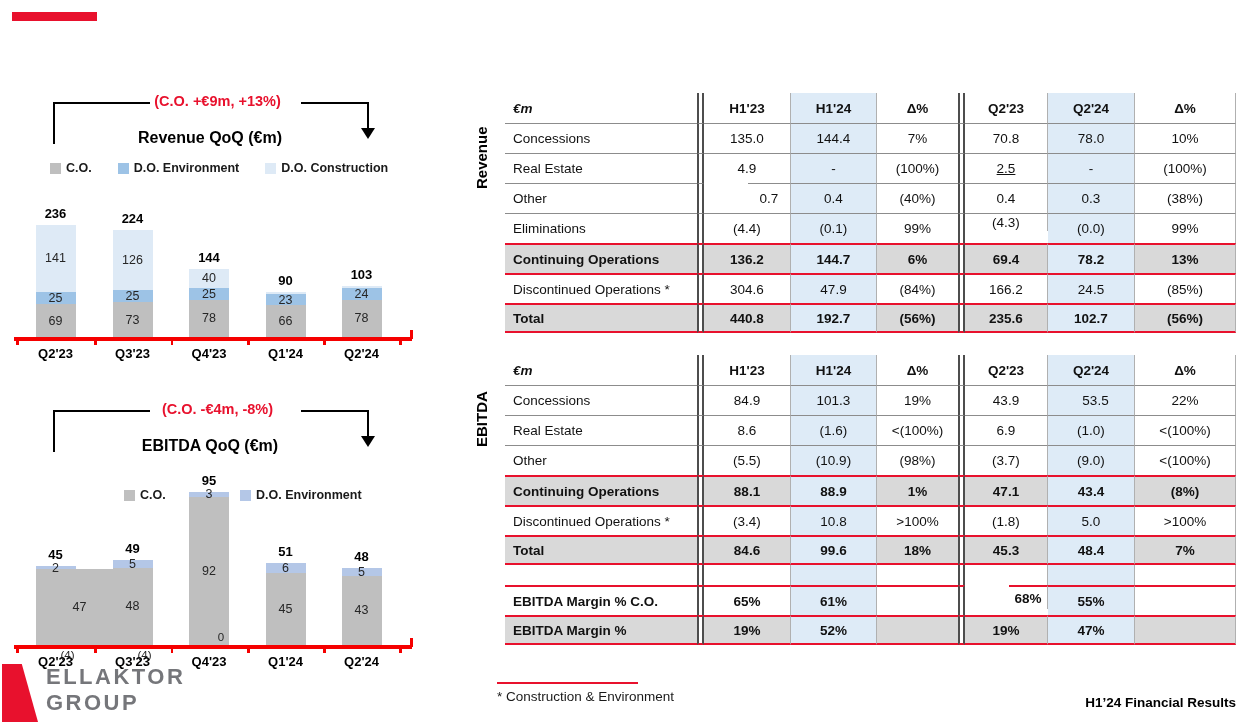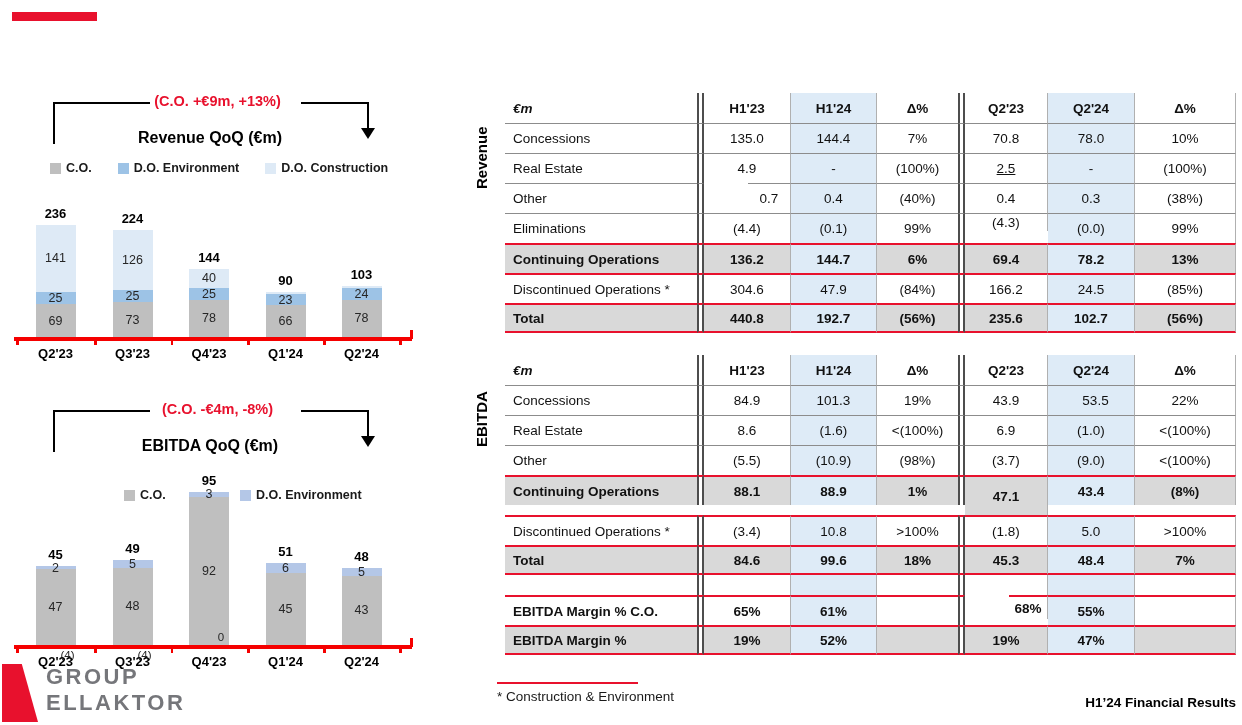--- a/index.html
+++ b/index.html
@@ -172,21 +172,21 @@
       </div>
     <div class="plot">
         <div class="axis-line" style="left: -6px; top: 245px; width: 398px; height: 4px;"></div>
         <div class="axis-tick" style="left: -4px; top: 248px; width: 2.5px; height: 5px;"></div>
         <div class="axis-tick" style="left: 74px; top: 248px; width: 2.5px; height: 5px;"></div>
         <div class="axis-tick" style="left: 150.5px; top: 248px; width: 2.5px; height: 5px;"></div>
         <div class="axis-tick" style="left: 227px; top: 248px; width: 2.5px; height: 5px;"></div>
         <div class="axis-tick" style="left: 303px; top: 248px; width: 2.5px; height: 5px;"></div>
         <div class="axis-tick" style="left: 379px; top: 248px; width: 2.5px; height: 5px;"></div>
         <div class="axis-hook" style="left: 390px; top: 238px; width: 3px; height: 9px;"></div>
-        <div class="bar-seg" style="left: 15.5px; top: 169.33px; width: 40px; height: 75.67px; background: rgb(191, 191, 191);">
+        <div class="bar-seg" style="left: 15.5px; top: 169.33px; width: 40px; height: 75.67px; background: rgb(191, 191, 191); padding-left: 48px;">
           <div class="seg-label">47</div>
         </div>
         <div class="bar-seg" style="left: 15.5px; top: 166.11px; width: 40px; height: 3.22px; background: rgb(180, 199, 231);">
           <div class="seg-label">2</div>
         </div>
         <div class="total-label" style="left: 5.5px; top: 147.11px; width: 60px;">45</div>
         <div class="below-label" style="left: 27.5px; top: 249px; width: 40px;">(4)</div>
         <div class="cat-label" style="left: 0.5px; top: 254px; width: 70px;">Q2'23</div>
         <div class="bar-seg" style="left: 92.5px; top: 167.72px; width: 40px; height: 77.28px; background: rgb(191, 191, 191);">
           <div class="seg-label">48</div>
@@ -337,21 +337,21 @@
       <div class="cell c-sep bt-g" style="height: 30px;"></div>
       <div class="cell vr bt-g" style="height: 30px;">(3.7)</div>
       <div class="cell blue vr bt-g" style="height: 30px;">(9.0)</div>
       <div class="cell vr bt-g" style="height: 30px;">&lt;(100%)</div>
       <div class="cell c-lab bt-r bold gray" style="height: 30px;">Continuing Operations</div>
       <div class="cell c-sep bt-r bold" style="height: 30px;"></div>
       <div class="cell vr bt-r bold gray" style="height: 30px;">88.1</div>
       <div class="cell blue vr bt-r bold" style="height: 30px;">88.9</div>
       <div class="cell bt-r bold gray" style="height: 30px;">1%</div>
       <div class="cell c-sep bt-r bold" style="height: 30px;"></div>
-      <div class="cell vr bt-r bold gray" style="height: 40px; text-align: center;">47.1</div>
+      <div class="cell vr bt-r bold gray" style="height: 30px; text-align: center;">47.1</div>
       <div class="cell blue vr bt-r bold" style="height: 30px;">43.4</div>
       <div class="cell vr bt-r bold gray" style="height: 30px;">(8%)</div>
       <div class="cell c-lab bt-r" style="height: 30px;">Discontinued Operations *</div>
       <div class="cell c-sep bt-r" style="height: 30px;"></div>
       <div class="cell vr bt-r" style="height: 30px;">(3.4)</div>
       <div class="cell blue vr bt-r" style="height: 30px;">10.8</div>
       <div class="cell bt-r" style="height: 30px;">&gt;100%</div>
       <div class="cell c-sep bt-r" style="height: 30px;"></div>
       <div class="cell vr bt-r" style="height: 30px;">(1.8)</div>
       <div class="cell blue vr bt-r" style="height: 30px;">5.0</div>
@@ -394,17 +394,17 @@
       <div class="cell vr bt-r bb-r bold gray" style="height: 30px;"></div>
     </div>
 
   <div class="footnote-line"></div>
   <div class="footnote">* Construction &amp; Environment</div>
   <div class="footer-right">H1’24 Financial Results</div>
 
   <div class="logo">
     <div class="logo-mark"></div>
     <div class="logo-text">
+      <div>ELLAKTOR</div>
       <div>GROUP</div>
-      <div>ELLAKTOR</div>
     </div>
   </div>
 </div>
 
 </body></html>

